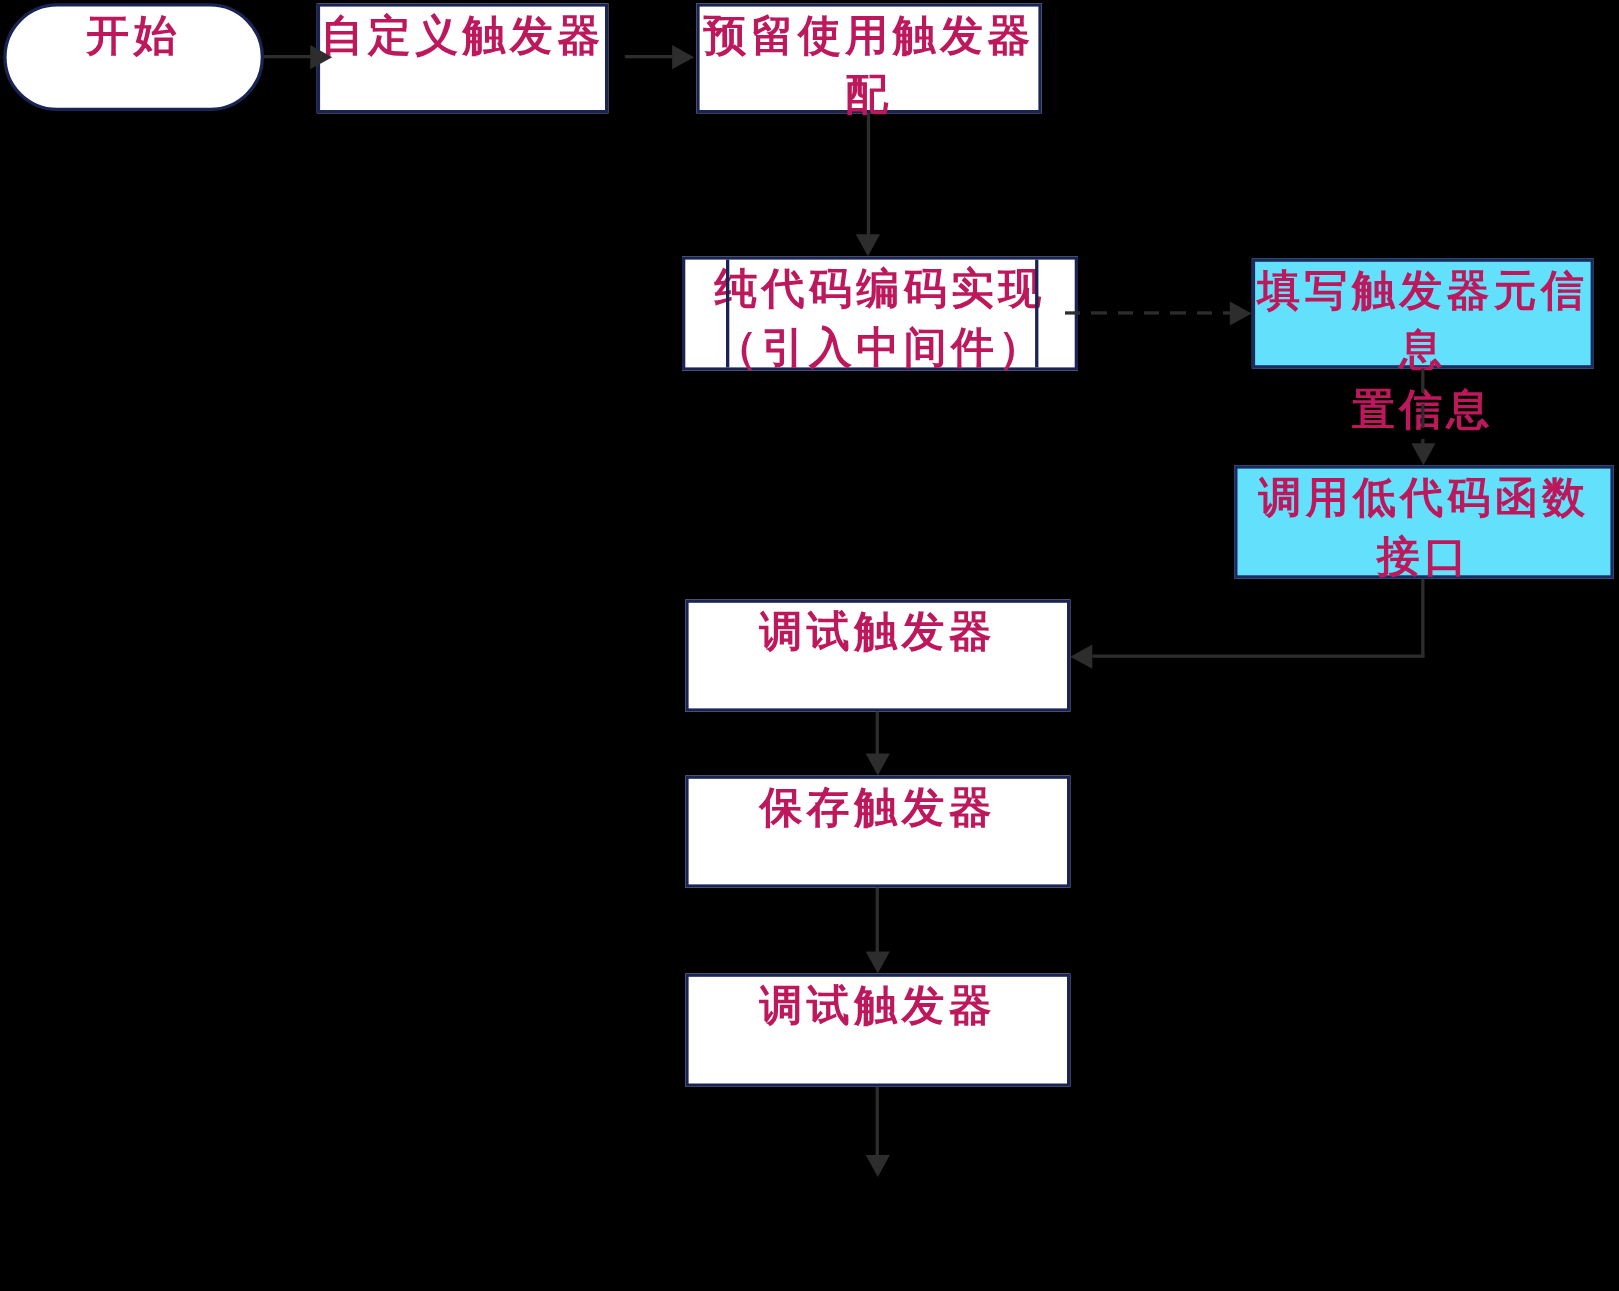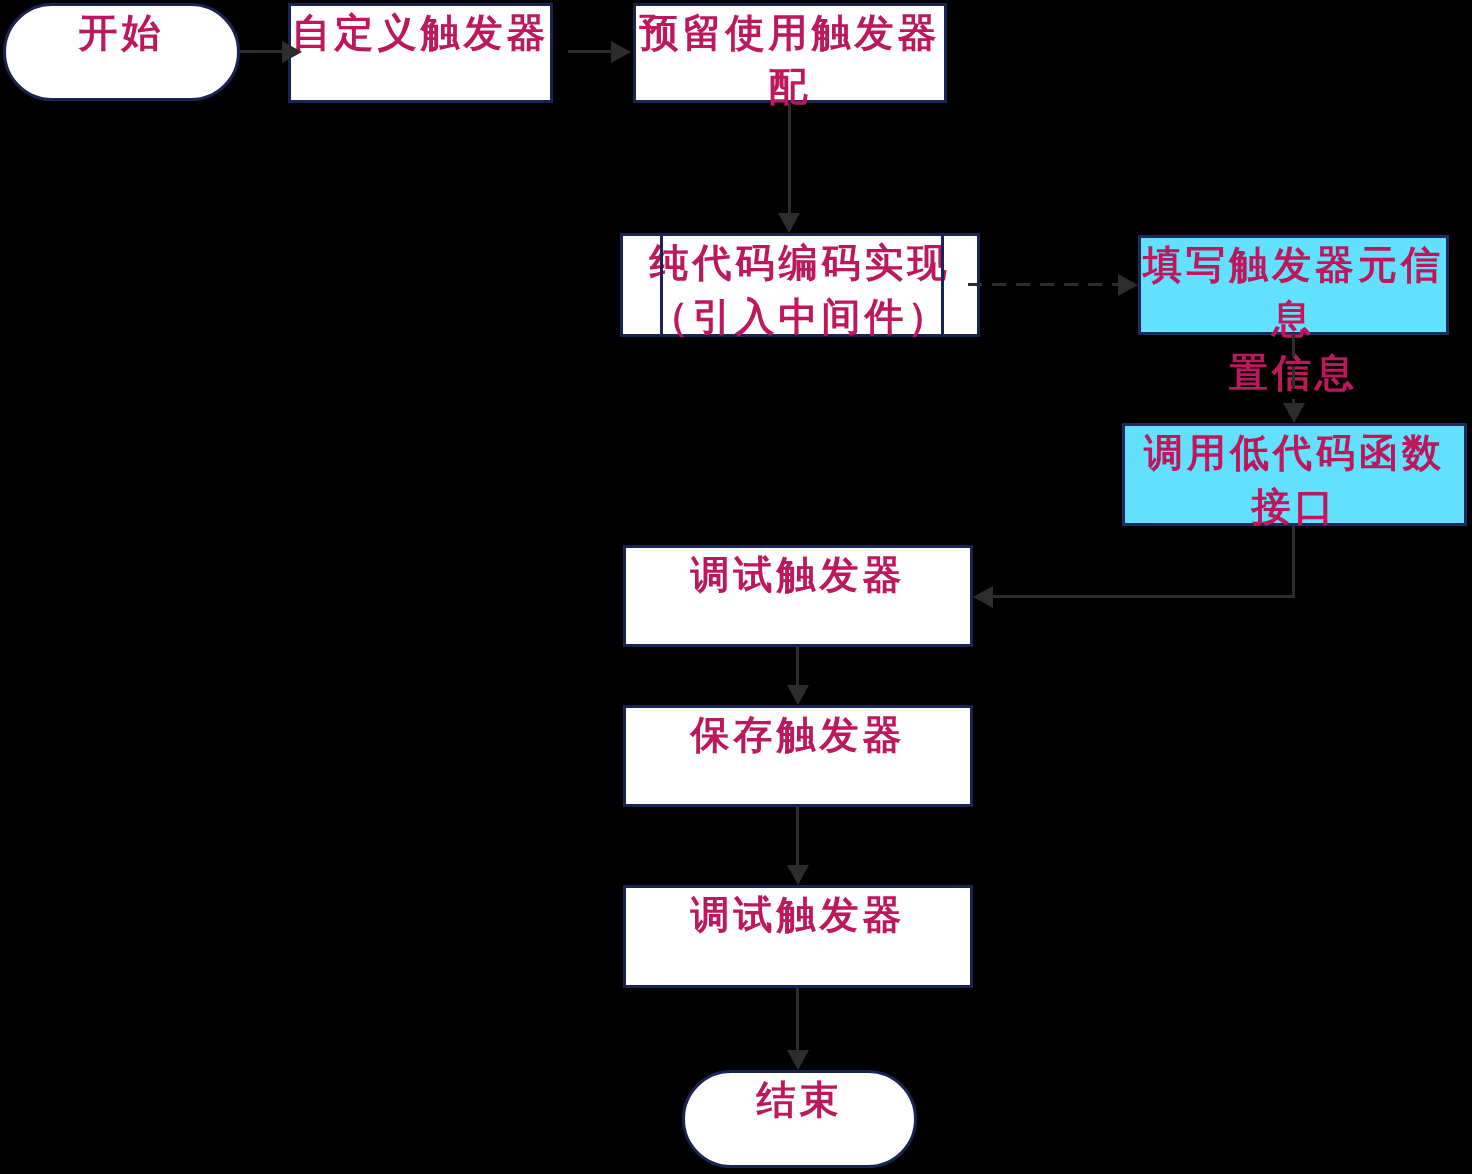--- a/index.html
+++ b/index.html
@@ -90,23 +90,20 @@
   </div>
 
   <div class="node" style="left:623px; top:705px; width:350px; height:102px;">
     <span>保存触发器</span>
   </div>
 
   <div class="node" style="left:623px; top:885px; width:350px; height:103px;">
     <span>调试触发器</span>
   </div>
 
-  <div class="node terminator" style="left:682px; top:1070px; width:235px; height:98px;">
-    <span>结束</span>
-  </div>
 
   <div class="hline" style="left:240px; top:50px; width:44px;"></div>
   <div class="arr arr-r" style="left:282px; top:41px;"></div>
 
   <div class="hline" style="left:568px; top:50px; width:44px;"></div>
   <div class="arr arr-r" style="left:611px; top:41px;"></div>
 
   <div class="vline" style="left:788px; top:103px; height:112px;"></div>
   <div class="arr arr-d" style="left:778px; top:213px;"></div>
 

